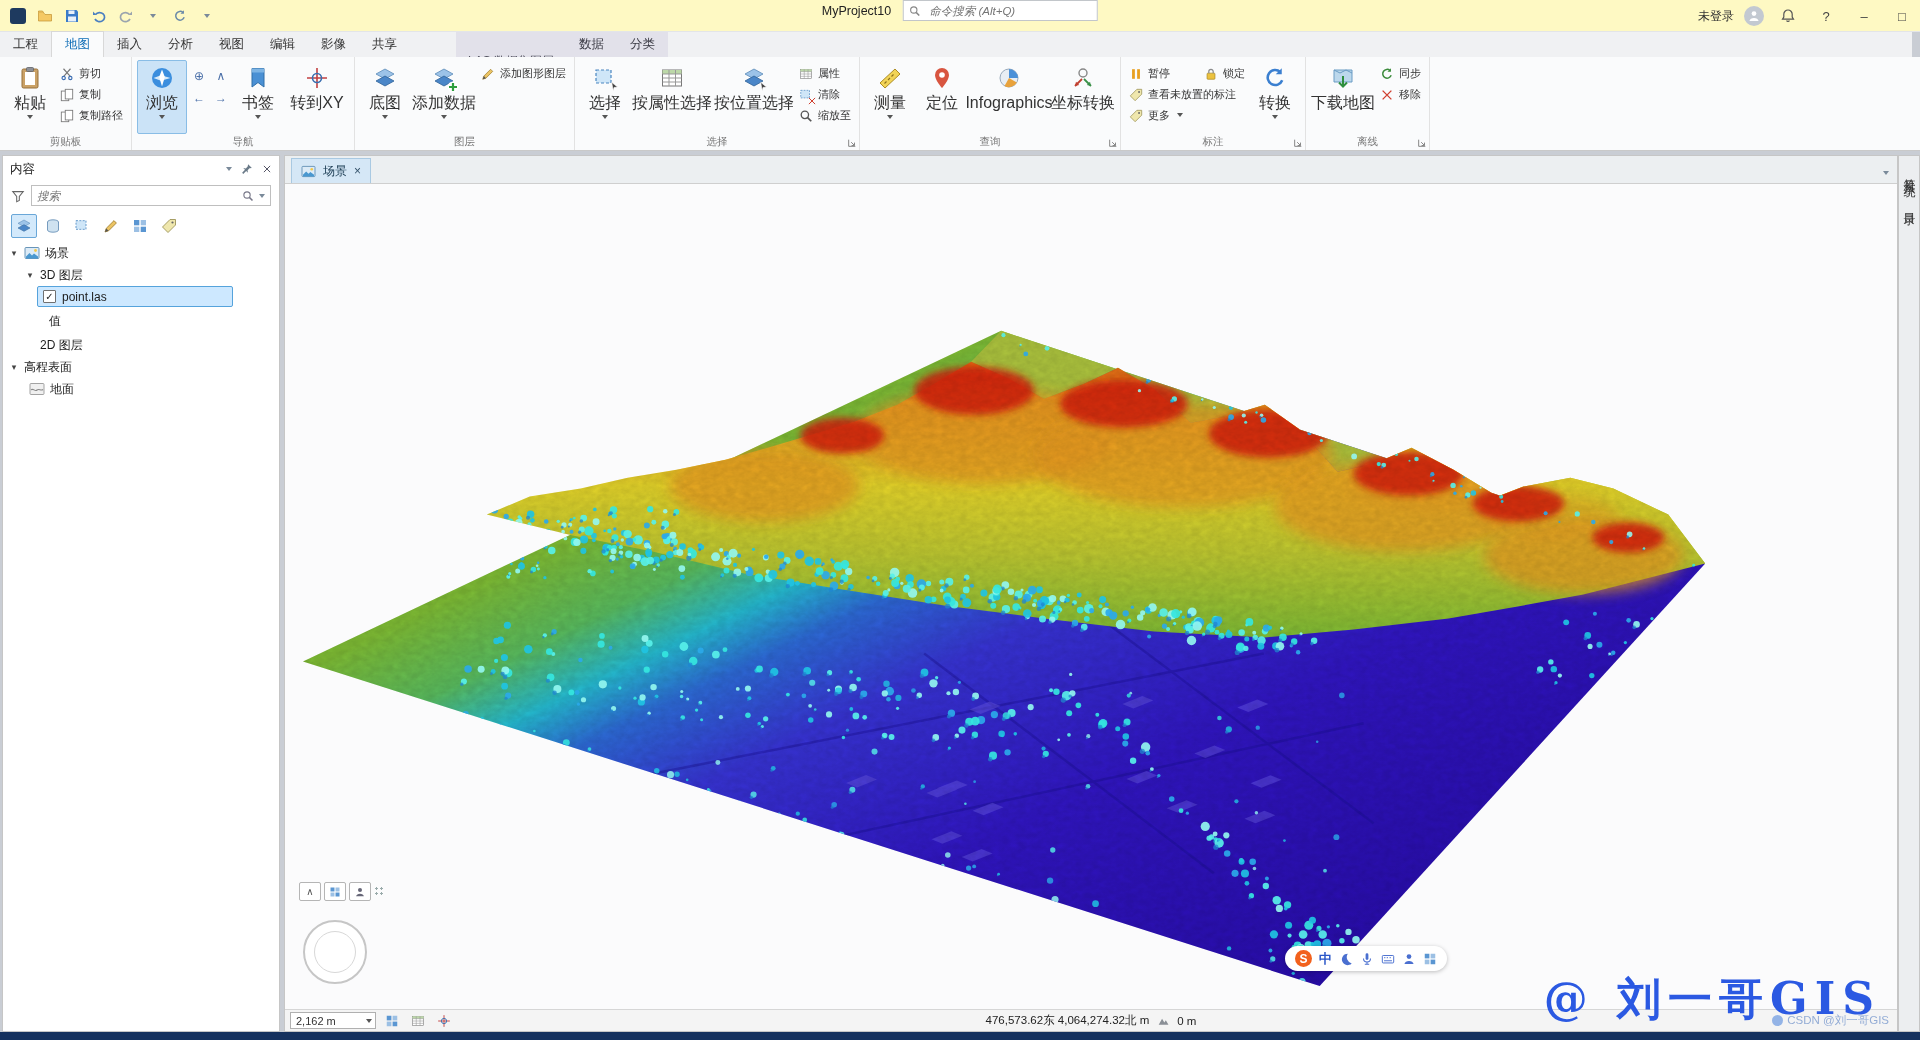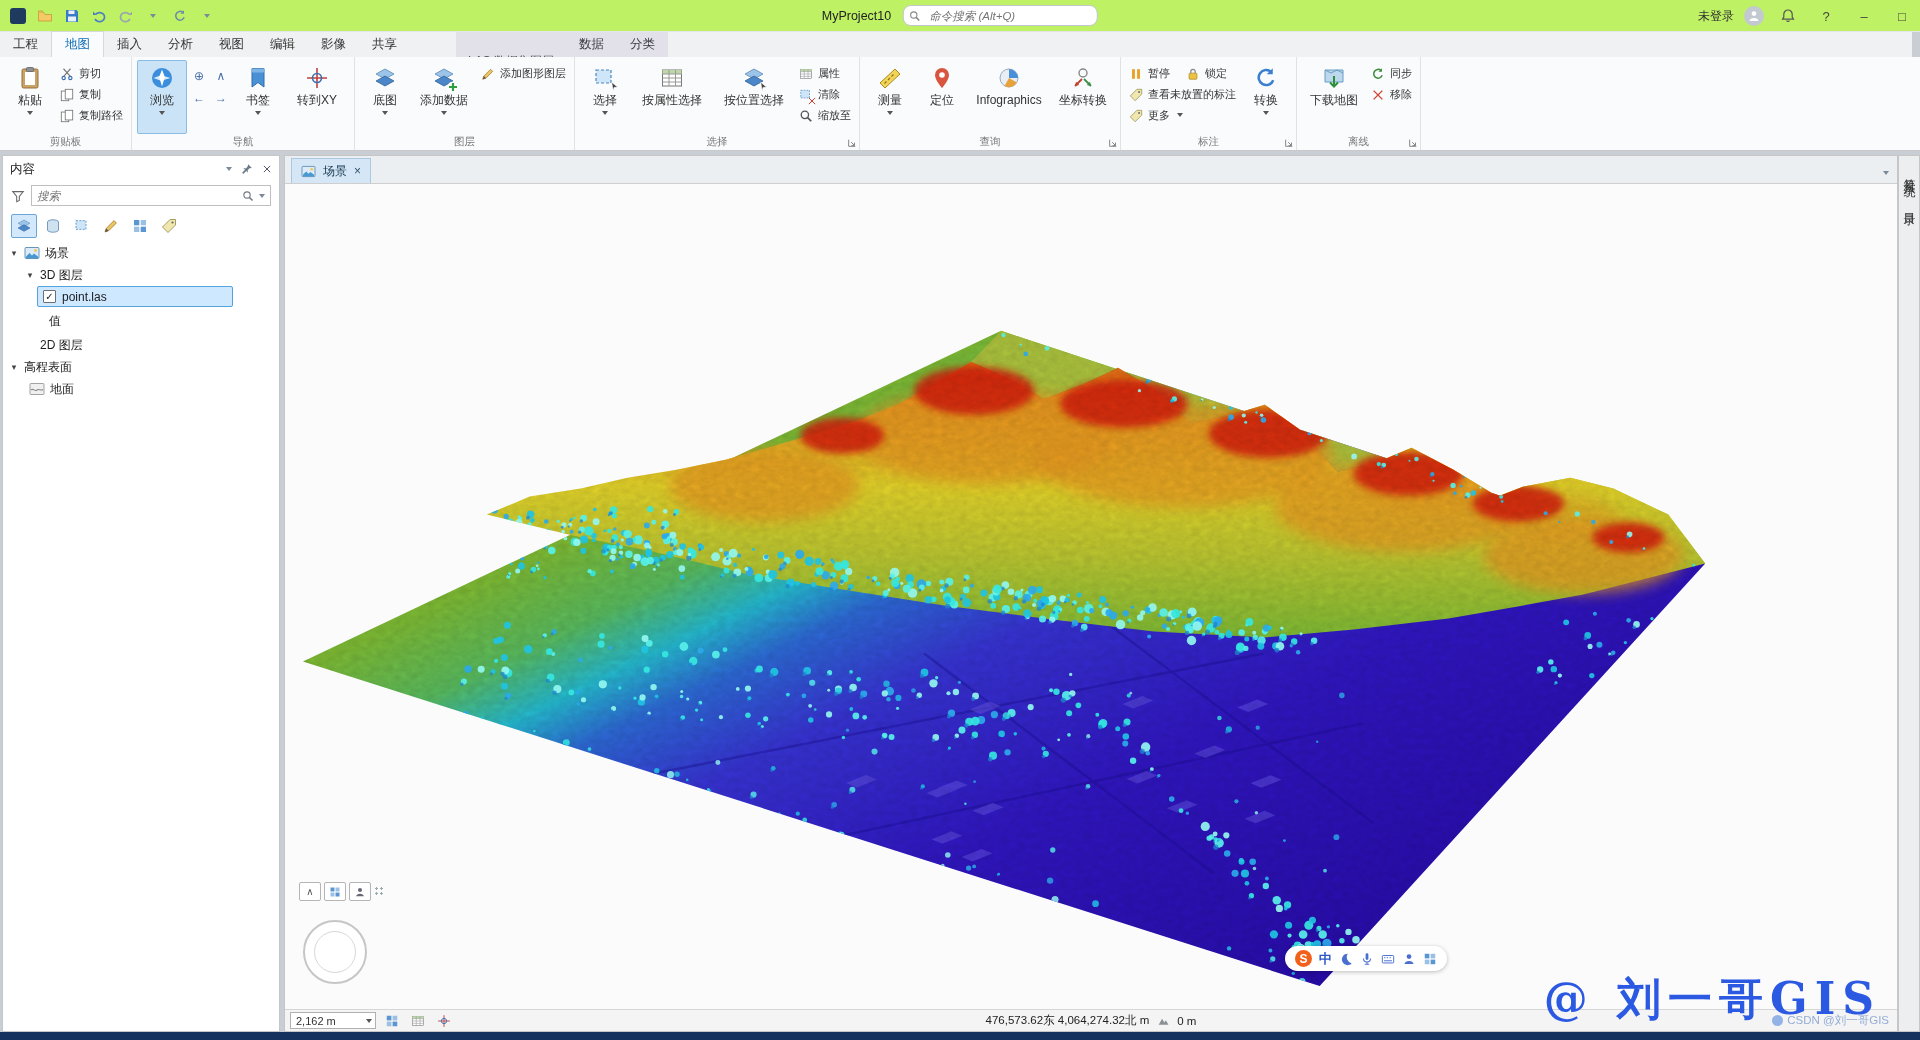--- a/index.html
+++ b/index.html
@@ -2,28 +2,28 @@
 <html><head>
 <meta charset="utf-8">
 <style>
 *{margin:0;padding:0;box-sizing:border-box;font-family:"Liberation Sans","DejaVu Sans",sans-serif}
 html,body{width:1920px;height:1040px;overflow:hidden;background:#c9cdd4}
 #app{position:relative;width:1920px;height:1040px;background:#c9cdd4}
 svg.ic{display:block}
 .i10{width:10px;height:10px}.i12{width:12px;height:12px}.i14{width:14px;height:14px}.i16{width:16px;height:16px}.i24{width:24px;height:24px}
 
 
-.titlebar{position:absolute;left:0;top:0;right:0;height:32px;background:#bef264;border-bottom:1px solid #e3e5e8;display:flex;align-items:center}
+.titlebar{position:absolute;left:0;top:0;right:0;height:32px;background:#fef9c3;border-bottom:1px solid #e3e5e8;display:flex;}
 .qat{display:flex;align-items:center;gap:3px;padding-left:6px}
 .qbtn{width:24px;height:24px;display:flex;align-items:center;justify-content:center;border-radius:2px;color:#5a6a7a}
 .appsq{width:16px;height:16px;border-radius:3px;background:#1e3a5f}
 .qchev{width:0;height:0;border-left:3.5px solid transparent;border-right:3.5px solid transparent;border-top:4px solid #7a8a9a}
 .title-center{position:absolute;left:50%;transform:translateX(-50%);display:flex;align-items:center;gap:12px}
 .apptitle{font-size:12.5px;color:#222}
-.cmdsearch{display:flex;align-items:center;width:195px;height:21px;background:#fff;border:1px solid #c2c6ca;border-radius:8px;padding:0 5px;gap:8px}
+.cmdsearch{display:flex;align-items:center;width:195px;height:21px;background:#fff;border:1px solid #c2c6ca;border-radius:0;padding:0 5px;gap:8px}
 .cmdsearch input{border:none;outline:none;flex:1;font-size:11.5px;font-style:italic;color:#666;background:transparent}
 .tb-right{position:absolute;right:4px;top:0;height:32px;display:flex;align-items:center;gap:10px}
 .signin{font-size:12px;color:#333}
 .avatar{width:20px;height:20px;border-radius:50%;background:#c3c9d1;display:flex;align-items:center;justify-content:center;color:#fff}
 .winbtn{width:28px;height:26px;display:flex;align-items:center;justify-content:center;font-size:13px;color:#444}
 
 
 .tabrow{position:absolute;left:0;top:32px;right:8px;height:25px;background:#f0f1f3;display:flex;align-items:flex-end}
 .tab{padding:4px 13px 4px;font-size:12.5px;color:#333}
 .tab.active{background:#fafbfc;color:#0e6db6;border:1px solid #d8d8d8;border-bottom:none}
@@ -32,21 +32,21 @@
 .ctx .tab{color:#3a3a44}
 
 
 .ribbon{position:absolute;left:0;top:57px;right:0;height:94px;background:#fafbfc;border-bottom:1px solid #c9c9c9;display:flex}
 .rgroup{position:relative;padding:3px 5px 16px 5px;border-right:1px solid #e2e2e2;display:flex}
 .glabel{position:absolute;bottom:1px;left:0;right:0;text-align:center;font-size:10.5px;color:#777;white-space:nowrap}
 .launcher{position:absolute;right:2px;bottom:2px}
 .rgrow{display:flex;align-items:stretch;gap:2px}
 .rbig{display:flex;flex-direction:column;align-items:center;width:50px;padding:5px 2px 2px;border:1px solid transparent;border-radius:2px;text-align:center}
 .rbig.wide{width:64px}.rbig.xwide{width:80px}
-.rbig .rlabel{font-size:12px;color:#333;line-height:1.15;margin-top:4px;white-space:nowrap}
+.rbig .rlabel{font-size:16px;color:#333;line-height:1.15;margin-top:4px;white-space:nowrap}
 .rbig.active{background:#cbe3f7;border-color:#89bde6}
 .rcol{display:flex;flex-direction:column;gap:4px;padding-top:5px}
 .rsmall{display:flex;align-items:center;gap:5px;font-size:11px;color:#333;padding:1px 3px;white-space:nowrap}
 .chev{width:0;height:0;border-left:3.5px solid transparent;border-right:3.5px solid transparent;border-top:4px solid #555;display:inline-block;margin-top:3px}
 .chev.inl{margin:0 0 1px 2px}
 .navgrid{display:grid;grid-template-columns:20px 20px;grid-auto-rows:20px;gap:2px;padding-top:6px}
 .navgrid span{display:flex;align-items:center;justify-content:center;font-size:12px;color:#4a6fa8}
 .icombo{position:relative}
 .ovplus{position:absolute;right:-3px;bottom:-3px}
 .ovcur{position:absolute;right:-4px;bottom:-4px}
@@ -556,21 +556,21 @@
       <span class="launcher">
           <svg class="ic i10">
             <use href="#i-launch"></use>
           </svg>
         </span>
     </div>
 
     <div class="rgroup">
       <div class="rgrow">
         <div class="rcol">
-          <div style="display:flex;gap:10px">
+          <div style="display:flex;gap:28px">
             <div class="rsmall">
                 <svg class="ic i14">
                   <use href="#i-pause"></use>
                 </svg>
                 <span>暂停</span>
               </div>
             <div class="rsmall">
                 <svg class="ic i14">
                   <use href="#i-lock"></use>
                 </svg>

